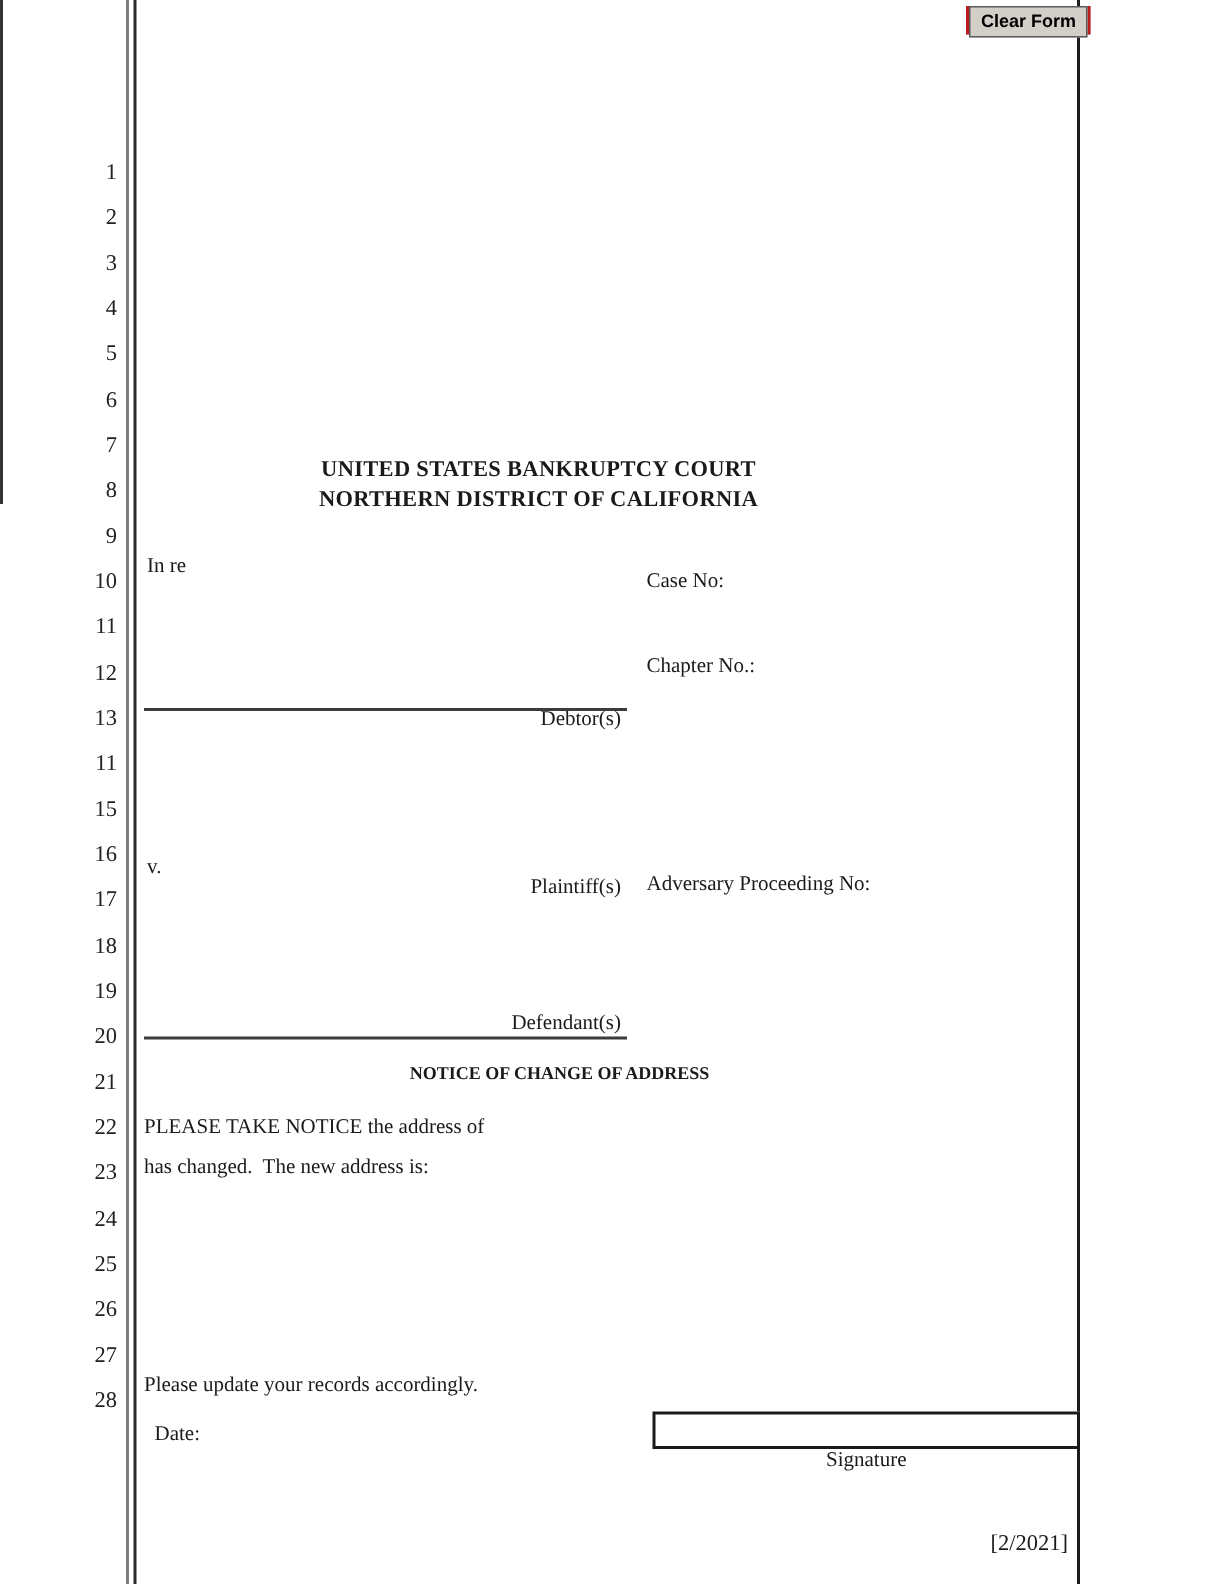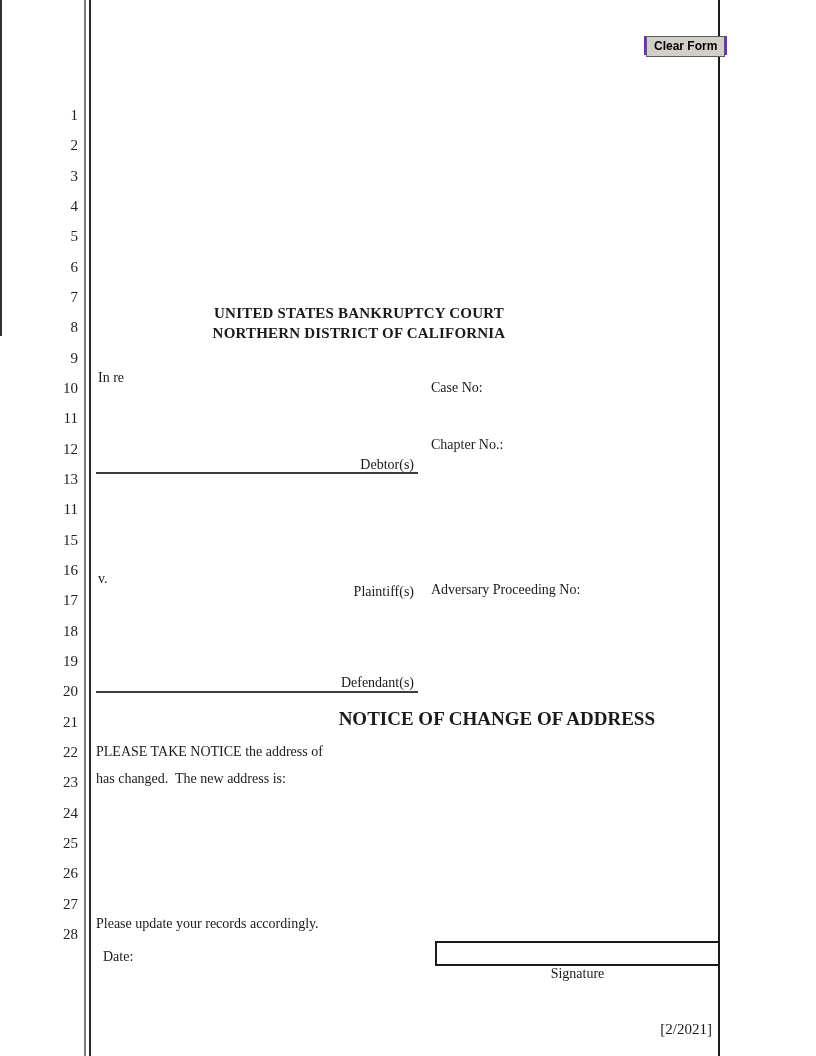--- a/index.html
+++ b/index.html
@@ -41,25 +41,24 @@
     height: 30.33px;
     line-height: 30.33px;
     font-size: 15px;
     color: #222;
   }
 
   
   #clear-form-btn {
     left: 644px;
     top: 4px;
-    border: 2px solid #6d28d9;
+    border: 2px solid #b91c1c;
     background: #e0b8b8;
     padding: 0;
     cursor: pointer;
-    margin-top: 32px;
   }
   #clear-form-btn .btn-face {
     border: 1px solid #5a5a5a;
     background: #d2cfc9;
     padding: 2px 7px 3px 7px;
     font-family: "Liberation Sans", "DejaVu Sans", sans-serif;
     font-size: 12px;
     font-weight: bold;
     color: #000;
     line-height: 13px;
@@ -90,38 +89,38 @@
     width: 318px;
     text-align: right;
   }
   .party-line {
     left: 96px;
     width: 322px;
     height: 2px;
     background: #3c3c3c;
   }
   #in-re       { left: 98px;  top: 370px; }
-  #debtor      { top: 457px; text-align: right; }
+  #debtor      { top: 472px; text-align: right; }
   #debtor-line { top: 472px; }
   #versus      { left: 98px;  top: 571px; }
   #plaintiff   { top: 584px; }
   #defendant   { top: 675px; }
   #defendant-line { top: 691px; }
   #case-no     { left: 431px; top: 380px; }
   #chapter-no  { left: 431px; top: 437px; }
   #adversary-no{ left: 431px; top: 582px; }
 
   
   #notice-heading {
     left: 91px;
     top: 708px;
     width: 564px;
-    text-align: right;
+    text-align: center;
     font-weight: bold;
-    font-size: 19px;
+    font-size: 12px;
   }
   #take-notice { left: 96px; top: 744px; }
   #take-notice .bold { font-weight: normal; }
   #changed-line { left: 96px; top: 771px; }
   #update-line  { left: 96px; top: 916px; }
   #date-label   { left: 103px; top: 949px; }
 
   #signature-box {
     left: 435px;
     top: 941px;

